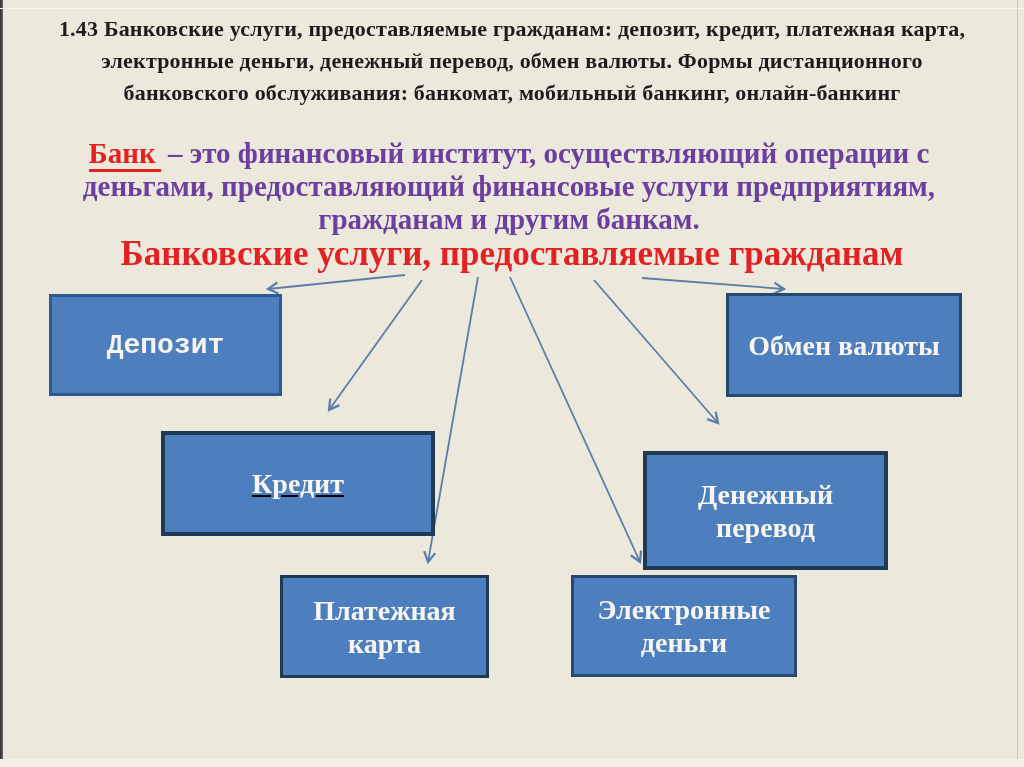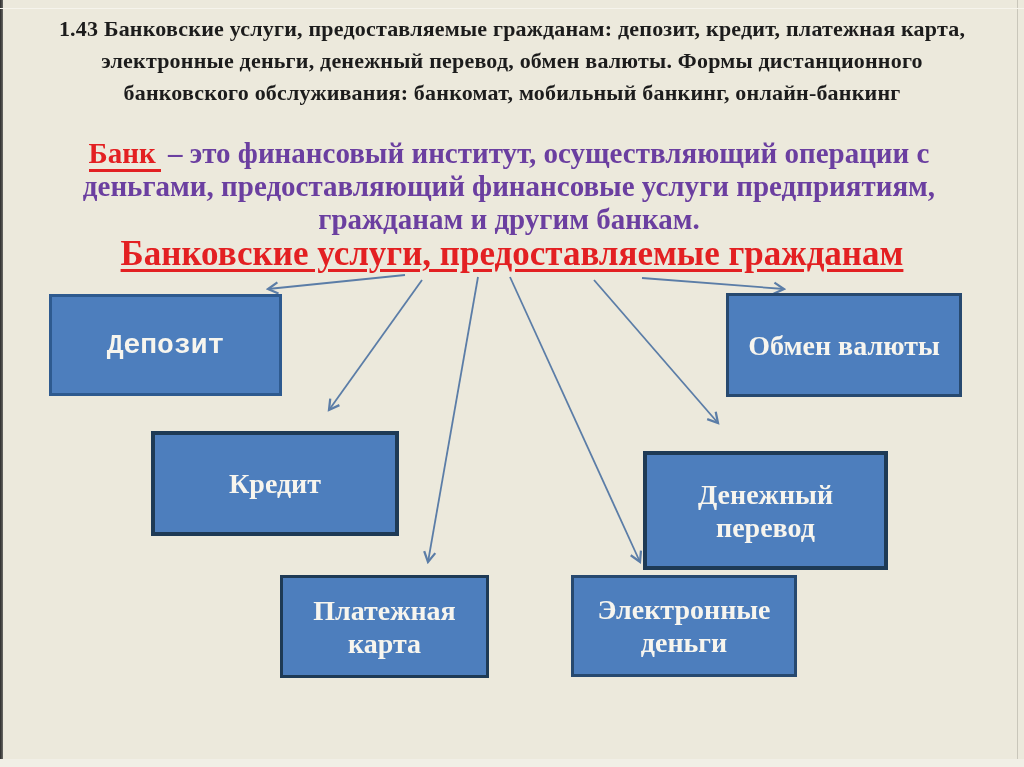--- a/index.html
+++ b/index.html
@@ -29,21 +29,21 @@
   }
   .definition .term{
     color:var(--red,#e32022);
     border-bottom:3px solid var(--red,#e32022);
     padding-right:5px;padding-bottom:0px;
   }
   .section-heading{
     position:absolute;top:234px;left:0;width:1024px;
     text-align:center;font-weight:bold;font-size:35px;line-height:40px;
     color:var(--red,#e32022);
-    text-decoration:underline;text-decoration-thickness:3px;text-underline-offset:4px;
+    text-decoration-thickness:3px;text-underline-offset:4px;
   }
   #diagram{position:absolute;inset:0;}
   .service-box{
     position:absolute;box-sizing:border-box;
     background:var(--box-fill,#4d7ebd);
     display:flex;align-items:center;justify-content:center;
     text-align:center;
   }
   .service-box-label{
     font-weight:bold;font-size:28px;line-height:33px;
@@ -80,21 +80,21 @@
         <line x1="594" y1="280" x2="718" y2="423" marker-end="url(#ah)"></line>
         <line x1="642" y1="278" x2="784" y2="289" marker-end="url(#ah)"></line>
       </svg>
 
   <div class="service-box" style="left: 49px; top: 294px; width: 233px; height: 102px; border: 3px solid rgb(46, 90, 143); font-family: Liberation Mono, monospace;">
         <span class="service-box-label">Депозит</span>
       </div>
       <div class="service-box" style="left: 726px; top: 293px; width: 236px; height: 104px; border: 3px solid rgb(39, 73, 111);">
         <span class="service-box-label">Обмен валюты</span>
       </div>
-      <div class="service-box" style="left: 151px; top: 431px; width: 248px; height: 105px; border: 4px solid rgb(30, 58, 85);">
+      <div class="service-box" style="left: 161px; top: 431px; width: 274px; height: 105px; border: 4px solid rgb(30, 58, 85); text-decoration: underline;">
         <span class="service-box-label">Кредит</span>
       </div>
       <div class="service-box" style="left: 643px; top: 451px; width: 245px; height: 119px; border: 4px solid rgb(30, 58, 85);">
         <span class="service-box-label">Денежный перевод</span>
       </div>
       <div class="service-box" style="left: 571px; top: 575px; width: 226px; height: 102px; border: 3px solid rgb(39, 73, 111);">
         <span class="service-box-label">Электронные деньги</span>
       </div>
       <div class="service-box" style="left: 280px; top: 575px; width: 209px; height: 103px; border: 3px solid rgb(30, 58, 85);">
         <span class="service-box-label">Платежная карта</span>

